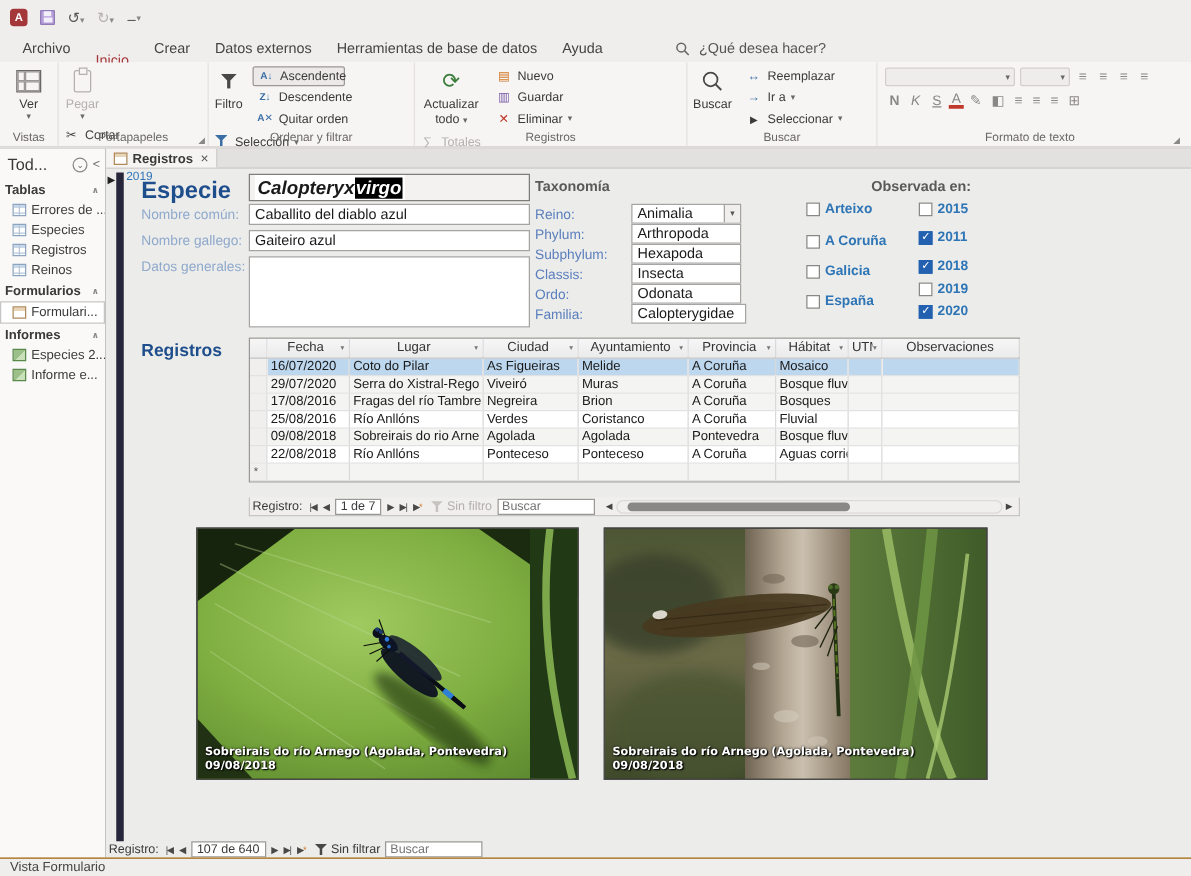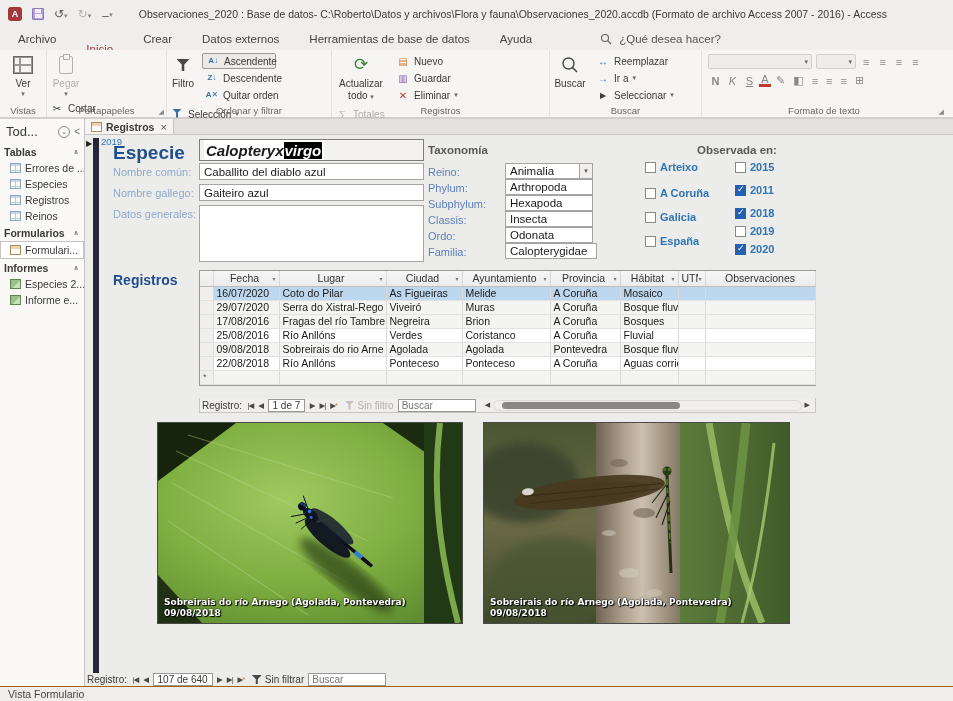--- a/index.html
+++ b/index.html
@@ -12,21 +12,21 @@
   .access-logo { width:14px; height:14px; background:#A4373A; border-radius:3px; color:#fff; font-size:9px; font-weight:bold; display:flex; align-items:center; justify-content:center; }
   .floppy { width:12px; height:12px; background:#b59fd8; border:1px solid #8f7bb5; border-radius:1px; position:relative; }
   .floppy:before { content:""; position:absolute; left:2px; top:0; width:6px; height:4px; background:#f3eefb; }
   .floppy:after { content:""; position:absolute; left:2px; bottom:1px; width:7px; height:4px; background:#f3eefb; }
   .qat-glyph { font-size:12px; color:#5a5856; }
   .qat-glyph.dis { color:#b5b2af; }
   .qat .caret { font-size:7px; color:#8a8886; }
   .title-text { margin-left:26px; font-size:10.5px; color:#3b3a39; white-space:nowrap; }
 
   
-  .menubar { position:absolute; left:0; top:28px; width:100%; height:22px; background:#f0eeed; display:flex; align-items:center; gap:10px; padding-left:8px; }
+  .menubar { position:absolute; left:0; top:28px; width:100%; height:22px; background:#f0eeed; display:flex; align-items:center; gap:0; padding-left:8px; }
   .mtab { padding:3px 10px 4px 10px; font-size:11.5px; color:#444; cursor:default; position:relative; }
   .mtab.active { color:#A4373A;margin-top:20px; }
   .mtab.active:after { content:""; position:absolute; left:9px; right:9px; bottom:0; height:2.5px; background:#A4373A; }
   .tell-search { display:flex; align-items:center; gap:7px; margin-left:48px; color:#555; font-size:11.5px; }
 
   
   .ribbon { position:absolute; left:0; top:50px; width:100%; height:68px; background:#f7f5f4; border-bottom:1px solid #d2cfcc; }
   .rgroup { position:absolute; top:0; height:67px; border-right:1px solid #e4e1de; }
   .glabel { position:absolute; bottom:1px; left:0; right:0; text-align:center; font-size:9.5px; color:#6a6865; }
   .launcher { position:absolute; right:2px; bottom:1px; font-size:7px; color:#8a8886; }
@@ -139,21 +139,20 @@
 <div class="win">
 
   <div class="titlebar">
     <div class="qat">
       <span class="access-logo">A</span>
       <span class="floppy"></span>
       <span class="qat-glyph"><span>↺</span><span class="caret">▾</span></span>
       <span class="qat-glyph dis"><span>↻</span><span class="caret">▾</span></span>
       <span class="qat-glyph" style="font-size:9px;">⚊<span class="caret">▾</span></span>
     </div>
-    <div class="title-text">Observaciones_2020 : Base de datos- C:\Roberto\Datos y archivos\Flora y fauna\Observaciones_2020.accdb (Formato de archivo Access 2007 - 2016)  -  Access</div>
   </div>
 
   <div class="menubar">
     <span class="mtab">Archivo</span>
     <span class="mtab active">Inicio</span>
     <span class="mtab">Crear</span>
     <span class="mtab">Datos externos</span>
     <span class="mtab">Herramientas de base de datos</span>
     <span class="mtab">Ayuda</span>
     <span class="tell-search">

